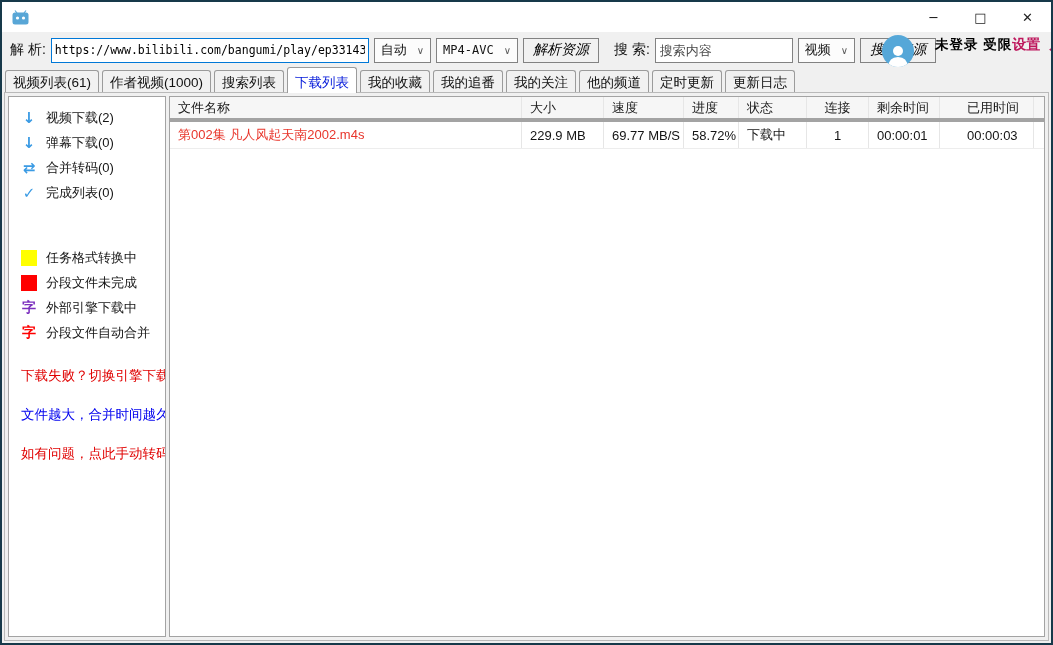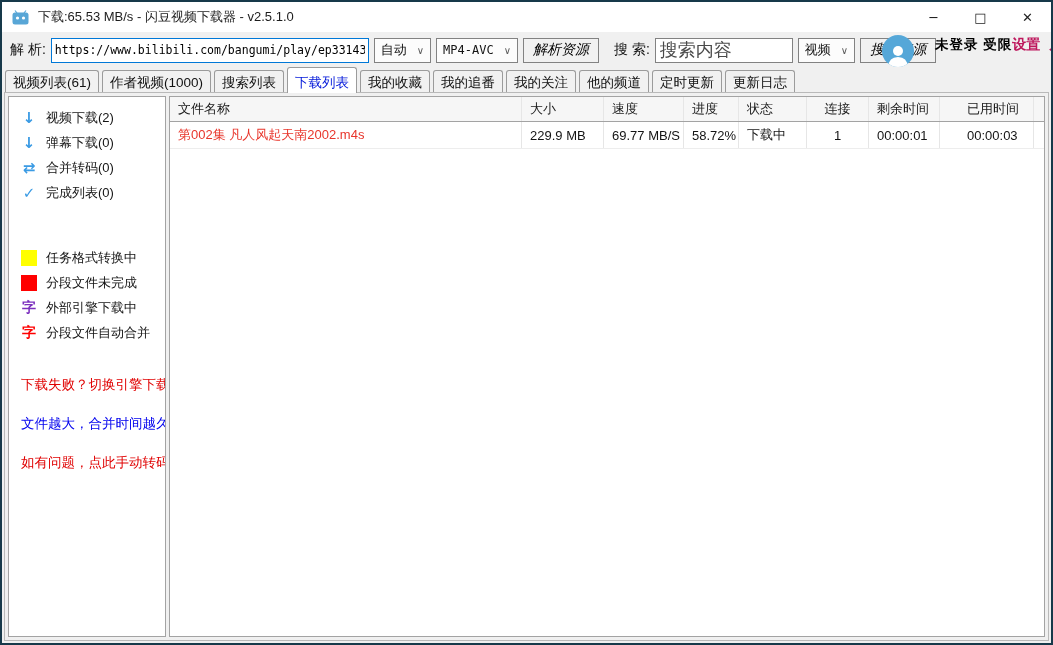--- a/index.html
+++ b/index.html
@@ -32,21 +32,21 @@
     display: flex; align-items: center; padding: 0 6px; gap: 10px; cursor: default; white-space: nowrap;
   }
   .combo .chev { color: #5a5a5a; font-size: 10px; font-family: "DejaVu Sans", sans-serif; }
   .combo.mono .combo-label { font-family: "DejaVu Sans Mono", monospace; font-size: 12px; }
   .tb-btn {
     height: 25px; border: 1px solid #828282; background: #f1f1f1;
     padding: 0 9px; font-size: 14px; display: flex; align-items: center; cursor: default; white-space: nowrap; font-style: italic;
   }
   .search-input {
     width: 138px; height: 25px; border: 1px solid #828282; background: #fff;
-    font-size: 18px; padding: 0 4px; outline: none; font-family: "Liberation Sans", sans-serif;
+    font-size: 13px; padding: 0 4px; outline: none; font-family: "Liberation Sans", sans-serif;
   }
   .search-input::placeholder { color: #4a4a4a; opacity: 1; }
   
   .account { position: absolute; top: 33px; left: 880px; display: flex; gap: 9px; z-index: 30; }
   .avatar {
     width: 32px; height: 32px; border-radius: 50%; background: #55a7d8;
     display: flex; align-items: flex-end; justify-content: center; overflow: hidden; cursor: pointer;
   }
   .acct-col { display: flex; justify-content: space-between; padding: 1px 0 2px 0; }
   .acct-status { font-weight: bold; font-size: 13.5px; color: #000; letter-spacing: 1px; padding-left: 12px; white-space: nowrap; }
@@ -72,26 +72,26 @@
     flex: 0 0 158px; background: #ffffff; border: 1px solid #a3a3a3;
     padding: 8px 4px 0 12px; overflow: hidden;
   }
   .nav-item { height: 25px; display: flex; align-items: center; gap: 9px; cursor: pointer; white-space: nowrap; }
   .nav-icon { width: 16px; text-align: center; color: #3b9be4; font-size: 15px; font-weight: bold;
               font-family: "DejaVu Sans", sans-serif; }
   .legend { margin-top: 40px; }
   .legend-row { height: 25px; display: flex; align-items: center; gap: 9px; white-space: nowrap; }
   .swatch { width: 16px; height: 16px; flex: 0 0 auto; }
   .legend-char { width: 16px; text-align: center; font-weight: bold; font-size: 14px; flex: 0 0 auto; }
-  .notes { margin-top: 31px; }
+  .notes { margin-top: 22px; }
   .note { font-size: 13.5px; margin-bottom: 21px; white-space: nowrap; cursor: pointer; }
   
   .table-panel { flex: 1 1 auto; background: #ffffff; border: 1px solid #a3a3a3; overflow: hidden; }
   .trow { display: flex; align-items: stretch; }
-  .trow.head { height: 25px; background: #f6f6f6; border-bottom: 1px solid #a3a3a3; }
+  .trow.head { height: 25px; background: #f6f6f6; border-bottom: 4px solid #a3a3a3; }
   .trow.data { height: 27px; border-bottom: 1px solid #ededed; cursor: default; }
   .cell { display: flex; align-items: center; padding-left: 8px; border-right: 1px solid #e6e6e6;
           white-space: nowrap; overflow: hidden; font-size: 13px; }
   .trow.head .cell { color: #1a1a1a; }
   .c0 { width: 352px; } .c1 { width: 82px; } .c2 { width: 80px; } .c3 { width: 55px; }
   .c4 { width: 68px; } .c5 { width: 62px; justify-content: center; padding-left: 0; }
   .c6 { width: 71px; } .c7 { width: 75px; margin-left: 19px; }
   .cell.last { border-right: 1px solid #e6e6e6; }
   .filename { color: #e8352b; }
 </style>
@@ -101,21 +101,20 @@
 <div class="window">
 
   <div class="titlebar">
     <svg class="app-icon" viewBox="0 0 17 15">
       <rect x="0.5" y="2.5" width="16" height="12" rx="2.5" fill="#58a6d6"></rect>
       <line x1="5" y1="3" x2="3" y2="0.5" stroke="#58a6d6" stroke-width="1.2"></line>
       <line x1="12" y1="3" x2="14" y2="0.5" stroke="#58a6d6" stroke-width="1.2"></line>
       <circle cx="5.5" cy="8" r="1.6" fill="#fff"></circle>
       <circle cx="11.5" cy="8" r="1.6" fill="#fff"></circle>
     </svg>
-    <span class="title-text">下载:65.53 MB/s - 闪豆视频下载器 - v2.5.1.0</span>
     <div class="win-controls">
       <span class="win-btn">─</span>
       <span class="win-btn">□</span>
       <span class="win-btn close">✕</span>
     </div>
   </div>
 
   <div class="toolbar">
     <span class="tb-label">解 析:</span>
     <input class="url-input" type="text" value="https://www.bilibili.com/bangumi/play/ep331432?spm_id" style="">

